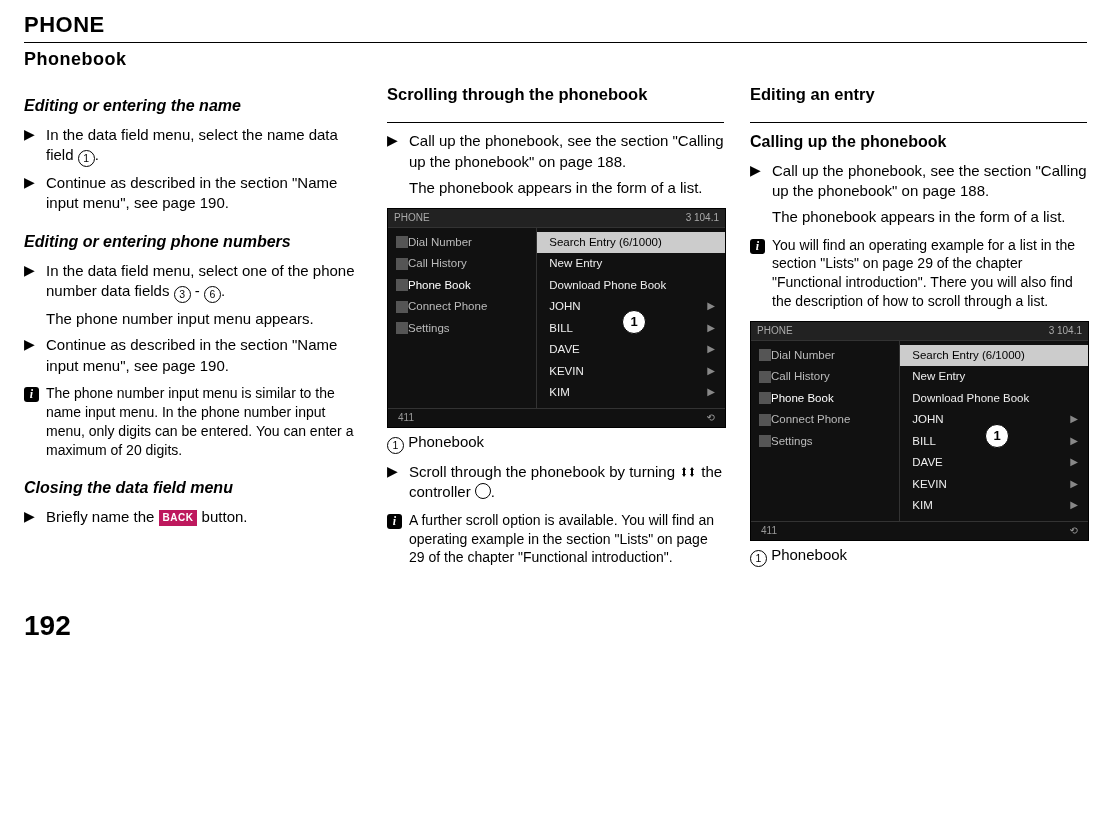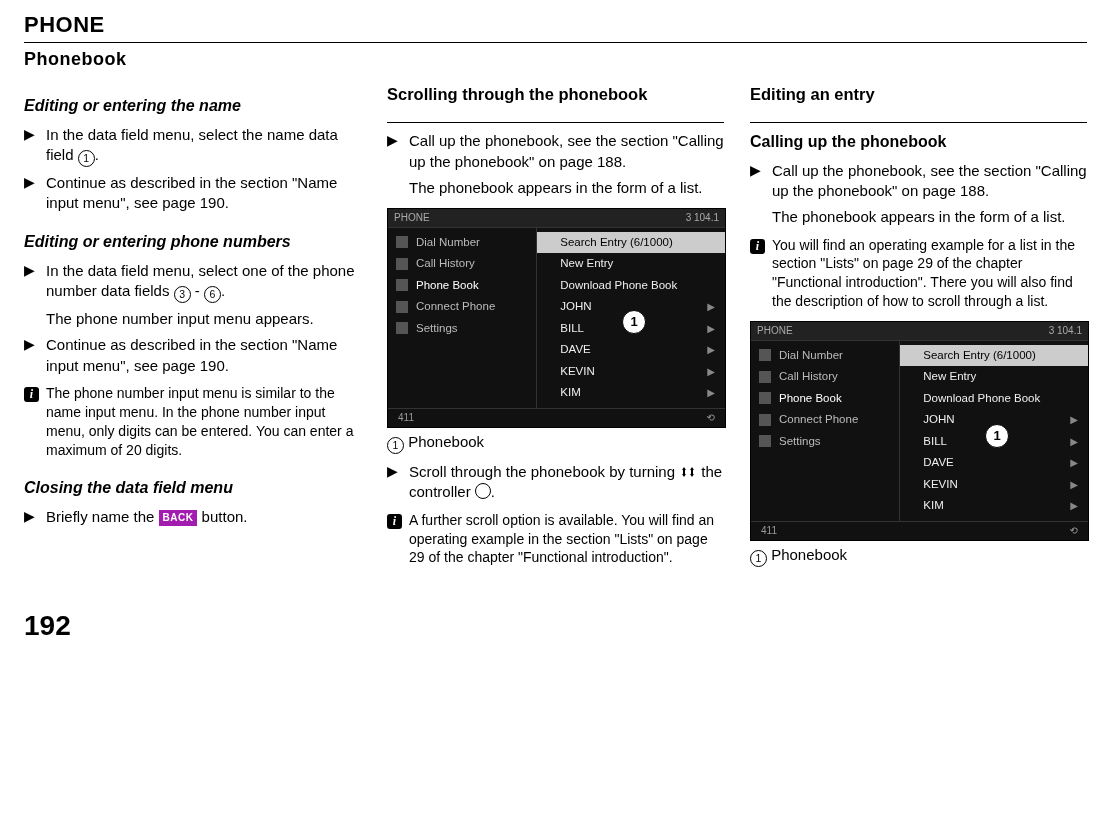--- a/index.html
+++ b/index.html
@@ -111,21 +111,21 @@
   .big-circle {
     display: inline-block;
     width: 14px;
     height: 14px;
     border: 1.2px solid #000;
     border-radius: 50%;
     vertical-align: -2px;
   }
   .btn-back {
     display: inline-block;
-    background: #a21caf;
+    background: #be185d;
     color: #fff;
     font-size: 10px;
     font-weight: 700;
     padding: 1px 4px;
     vertical-align: 1px;
     letter-spacing: 0.5px;
   }
   .updown {
     display: inline-block;
     vertical-align: -3px;
@@ -155,21 +155,21 @@
     min-height: 140px;
   }
   .screen .side {
     flex: 0 0 44%;
     padding: 4px 0;
     border-right: 1px solid #333;
   }
   .screen .side .sitem {
     display: flex;
     align-items: center;
-    gap: 8px;
+    gap: 0;
     padding: 3px 8px;
     color: #bbb;
     font-size: 11.5px;
   }
   .screen .side .sitem.act {
     color: #fff;
   }
   .screen .side .sicon {
     display: inline-block;
     width: 12px;
@@ -177,22 +177,22 @@
     background: #555;
   }
   .screen .right {
     flex: 1 1 auto;
     position: relative;
     padding: 4px 0;
   }
   .screen .right .ritem {
     display: flex;
     justify-content: space-between;
-    align-items: center;
-    padding: 3px 10px 3px 23px;
+    align-items: flex-start;
+    padding: 3px 10px 3px 12px;
     font-size: 11.5px;
     color: #eee;
   }
   .screen .right .ritem.hl {
     background: #ccc;
     color: #000;
   }
   .screen .right .chev {
     font-size: 10px;
     color: #888;

